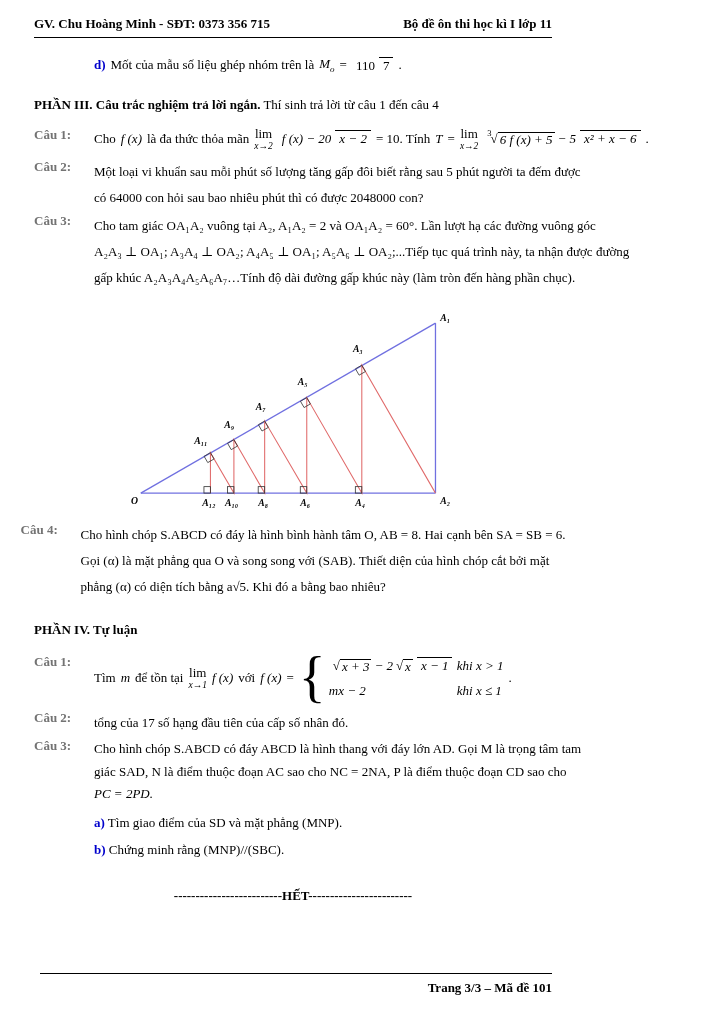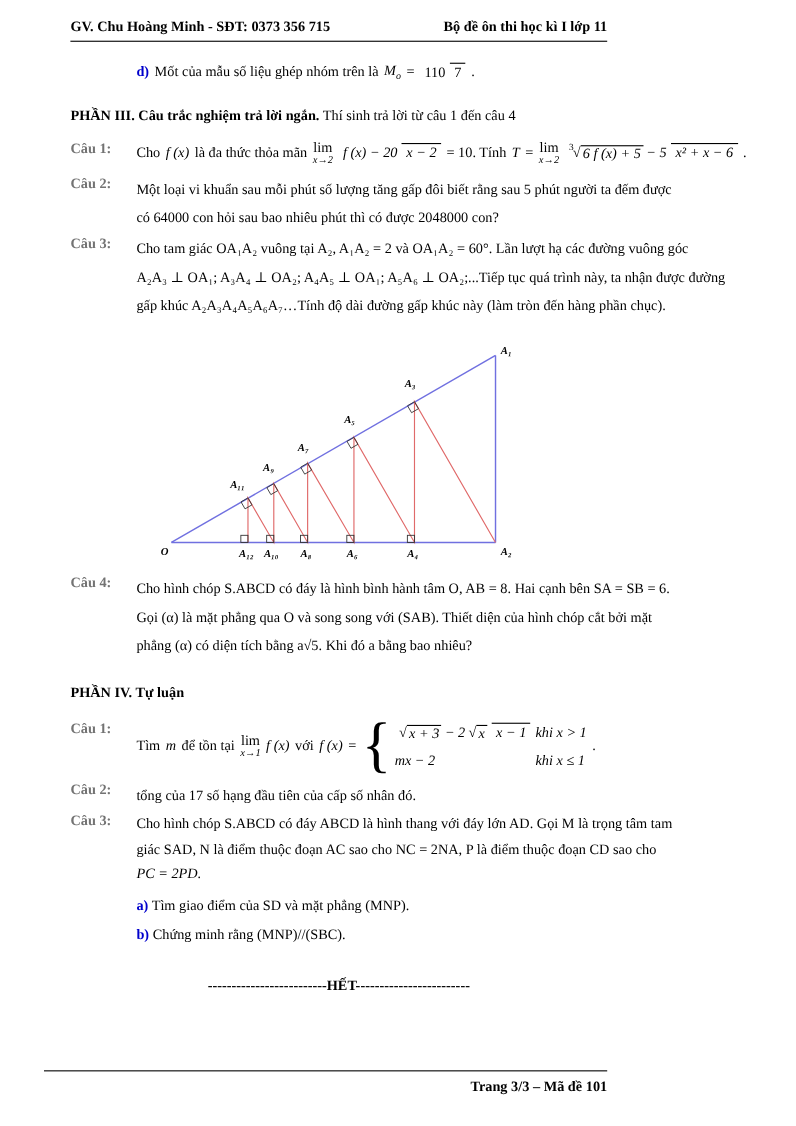--- a/index.html
+++ b/index.html
@@ -1,18 +1,18 @@
 <!DOCTYPE html>
 <html><head>
 <meta charset="utf-8">
 <style>
   html,body{margin:0;padding:0;background:#ffffff;}
   body{width:724px;height:1024px;position:relative;overflow:hidden;
        font-family:"Liberation Serif","DejaVu Serif",serif;font-size:13px;color:#000;}
-  .page{position:relative;box-sizing:border-box;width:592px;height:1024px;padding:16px 40px 0 64px;}
+  .page{position:relative;box-sizing:border-box;width:592px;height:1024px;padding:16px 40px 0 34px;}
   .bold{font-weight:bold;}
   .it{font-style:italic;}
   .blue{color:#0000cc;font-weight:bold;}
   .header{display:flex;justify-content:space-between;align-items:baseline;
           font-weight:bold;padding-bottom:5px;border-bottom:1.6px solid #000;}
   .q{display:flex;margin-top:12px;}
   .qlabel{flex:0 0 60px;color:#737373;font-weight:bold;}
   .qbody{flex:1;line-height:2;}
   .line{display:block;white-space:nowrap;}
   .mline{display:flex;align-items:center;gap:5px;white-space:nowrap;line-height:1.25;}
@@ -147,21 +147,21 @@
         <text x="125" y="162">A₉</text>
         <text x="88" y="181">A₁₁</text>
         <text x="98" y="258">A₁₂</text>
         <text x="126" y="258">A₁₀</text>
         <text x="167" y="258">A₈</text>
         <text x="219" y="258">A₆</text>
         <text x="287" y="258">A₄</text>
       </svg>
   </div>
 
-  <div class="q" style="margin-top:1px;">
+  <div class="q" style="margin-top:1px;justify-content:center;">
     <span class="qlabel">Câu 4:</span>
     <div class="qbody">
       <span class="line">Cho hình chóp S.ABCD có đáy là hình bình hành tâm O, AB = 8. Hai cạnh bên SA = SB = 6.</span>
       <span class="line">Gọi (α) là mặt phẳng qua O và song song với (SAB). Thiết diện của hình chóp cắt bởi mặt</span>
       <span class="line">phẳng (α) có diện tích bằng a√5. Khi đó a bằng bao nhiêu?</span>
     </div>
   </div>
 
   <div class="ptitle bold">PHẦN IV. Tự luận</div>
 

